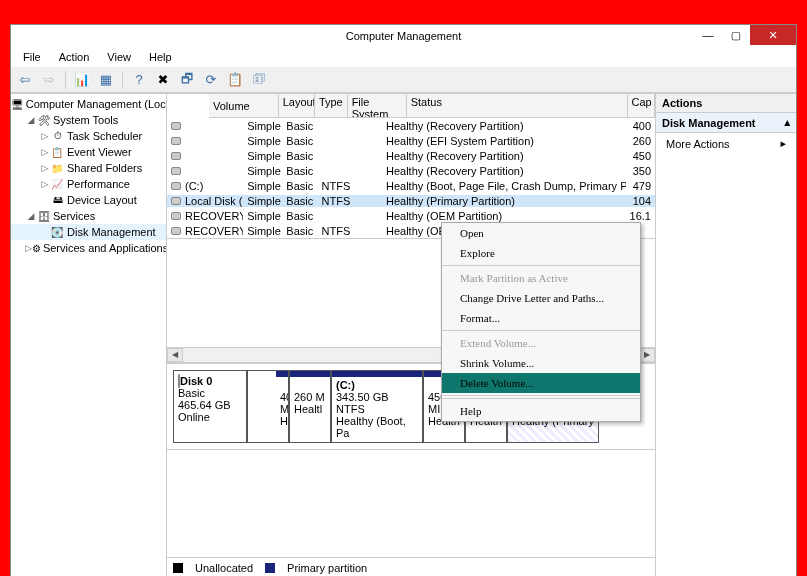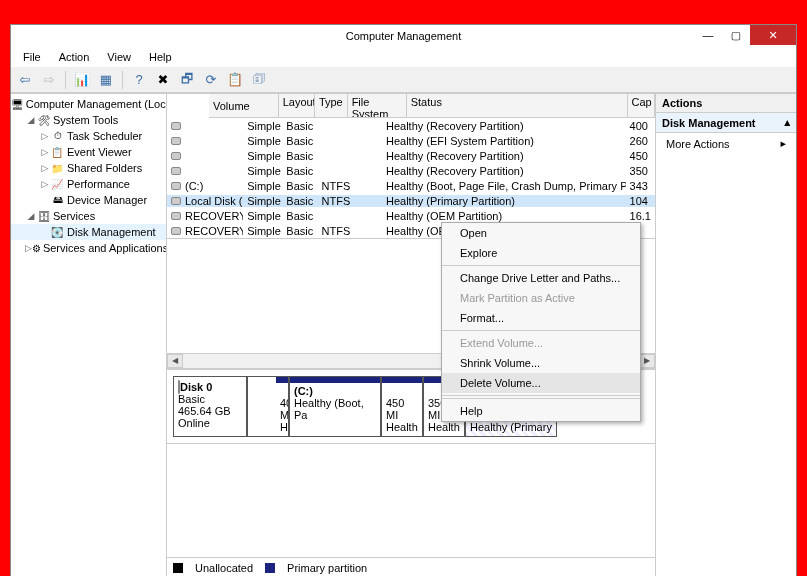--- a/index.html
+++ b/index.html
@@ -24,21 +24,21 @@
 .ind0 { padding-left: 0px; } .ind1 { padding-left: 14px; } .ind2 { padding-left: 28px; }
 .center { flex: 1; display: flex; flex-direction: column; border-right: 1px solid #ccc; overflow: hidden; }
 .listhead { display: flex; background: #f4f4f4; border-bottom: 1px solid #ccc; height: 24px; flex-shrink: 0; margin-left: 42px; }
 .listhead div { border-right: 1px solid #ccc; padding: 2px 4px; font-weight: normal; overflow: hidden; }
 .listbody { flex: 0 0 auto; }
 .listbody .vrow { display: flex; height: 15px; align-items: center; }
 .listbody .vrow div { padding: 0 4px; overflow: hidden; white-space: nowrap; }
 .listbody .vrow.sel div { background: #cfe5f9; }
 .c-vol { width: 78px; display:flex; align-items:center; gap:4px; }
 .c-lay { width: 40px; } .c-typ { width: 36px; } .c-fs { width: 66px; }
-.c-st { width: 250px; } .c-cap { width: 30px; }
+.c-st { width: 250px; } .c-cap { width: 30px; text-align: right; }
 .diskicon { width:10px; height:8px; background:#ccc; border:1px solid #888; border-radius:2px; flex-shrink:0;}
 .spacer { flex: 1; border-top: 1px solid #ccc; overflow:hidden;}
 .sbholder { height: 16px; border-top:1px solid #ccc; border-bottom:1px solid #ccc; display:flex; align-items:center;}
 .sbtrack { flex:1; height:14px; background:#f0f0f0; position:relative;}
 .sbbtn { width:16px; height:14px; background:#e8e8e8; border:1px solid #ccc; display:flex; align-items:center; justify-content:center; font-size:8px; color:#555;}
 .diskmap { border-top: 1px solid #ccc; padding: 6px; display:flex; gap:0; }
 .diskinfo { width: 74px; border: 1px solid #555; padding: 4px; }
 .diskinfo .dname { font-weight: bold; }
 .dparts { display: flex; flex:1; }
 .dpart { border: 1px solid #555; padding: 3px 4px; overflow:hidden; }
@@ -46,23 +46,23 @@
 .dpart.sel { background: repeating-linear-gradient(45deg,#eef,#eef 3px,#fff 3px,#fff 6px);}
 .cdrom { border-top:1px solid #ccc; padding:6px; display:flex; }
 .cdbox { border:1px solid #555; padding:4px; width:74px; }
 .legend { height: 20px; border-top: 1px solid #ccc; display:flex; align-items:center; padding:0 6px; gap:12px; }
 .lsq { width:10px; height:10px; }
 .actions { width: 140px; display:flex; flex-direction:column; }
 .actions .ahdr { background:#f0f0f0; border-bottom:1px solid #ccc; padding:3px 6px; font-weight:bold; }
 .actions .asub { background:#eaf2fb; border-bottom:1px solid #ccc; padding:3px 6px; font-weight:bold; display:flex; justify-content:space-between; align-items:center; }
 .actions .aitem { padding:4px 10px; display:flex; justify-content:space-between; align-items:center; }
 .ctxmenu { position:absolute; background:#f7f7f7; border:1px solid #aaa; box-shadow: 2px 2px 4px rgba(0,0,0,0.3); width: 200px; z-index:10;}
-.ctxmenu .ci { padding:4px 18px; white-space:nowrap; }
+.ctxmenu .ci { padding:4px 18px; white-space:nowrap;font-family:Liberation Serif, serif; }
 .ctxmenu .ci.dis { color:#999; }
-.ctxmenu .ci.hl { background:#e5e5e5; }
+.ctxmenu .ci.hl { background:#0f766e; }
 .ctxmenu hr { border:none; border-top:1px solid #ccc; margin:2px 0; }
 </style>
 </head>
 <body>
 
 <div class="frame">
   <div class="titlebar">
     <span class="title">Computer Management</span>
     <div class="btns">
       <div class="btn">—</div>
@@ -121,21 +121,21 @@
           <span>Shared Folders</span>
         </div>
       <div class="row ind2">
           <span class="arrow">▷</span>
           <span class="icon">📈</span>
           <span>Performance</span>
         </div>
       <div class="row ind2">
           <span class="arrow"></span>
           <span class="icon">🖴</span>
-          <span>Device Manager</span>
+          <span>Device Layout</span>
         </div>
       <div class="row ind1">
           <span class="arrow">◢</span>
           <span class="icon">🗄</span>
           <span>Services</span>
         </div>
       <div class="row ind2 sel">
           <span class="arrow"></span>
           <span class="icon">💽</span>
           <span>Disk Management</span>
@@ -203,21 +203,21 @@
           </div>
           <div class="vrow">
             <div class="c-vol">
               <span class="diskicon"></span>
               <span>(C:)</span>
             </div>
             <div class="c-lay">Simple</div>
             <div class="c-typ">Basic</div>
             <div class="c-fs">NTFS</div>
             <div class="c-st">Healthy (Boot, Page File, Crash Dump, Primary Partition)</div>
-            <div class="c-cap">343</div>
+            <div class="c-cap">479</div>
           </div>
           <div class="vrow sel">
             <div class="c-vol">
               <span class="diskicon"></span>
               <span>Local Disk (F:)</span>
             </div>
             <div class="c-lay">Simple</div>
             <div class="c-typ">Basic</div>
             <div class="c-fs">NTFS</div>
             <div class="c-st">Healthy (Primary Partition)</div>
@@ -261,23 +261,30 @@
           <div>465.64 GB</div>
           <div>Online</div>
         </div>
         <div class="dparts" id="dparts">
             <div class="dpart" style="width: 42px; padding-left: 32px;">
               <div class="ptop"></div>
               <div style="height:12px"></div>
               <div>400 MI</div>
               <div>Health</div>
             </div>
+            <div class="dpart" style="width: 42px;">
+              <div class="ptop"></div>
+              <div style="height:12px"></div>
+              <div>260 M</div>
+              <div>Healtl</div>
+            </div>
             <div class="dpart" style="width: 92px;">
               <div class="ptop"></div>
               <div style="font-weight:bold">(C:)</div>
+              <div>343.50 GB NTFS</div>
               <div>Healthy (Boot, Pa</div>
             </div>
             <div class="dpart" style="width: 42px;">
               <div class="ptop"></div>
               <div style="height:12px"></div>
               <div>450 MI</div>
               <div>Health</div>
             </div>
             <div class="dpart" style="width: 42px;">
               <div class="ptop"></div>
@@ -314,22 +321,22 @@
       <div class="aitem">
         <span>More Actions</span>
         <span>▸</span>
       </div>
     </div>
 
     <div class="ctxmenu" style="left:430px; top:128px;">
       <div class="ci">Open</div>
       <div class="ci">Explore</div>
       <hr>
+      <div class="ci dis">Mark Partition as Active</div>
       <div class="ci">Change Drive Letter and Paths...</div>
-      <div class="ci dis">Mark Partition as Active</div>
       <div class="ci">Format...</div>
       <hr>
       <div class="ci dis">Extend Volume...</div>
       <div class="ci">Shrink Volume...</div>
       <div class="ci hl">Delete Volume...</div>
       <hr>
       <hr>
       <div class="ci">Help</div>
     </div>
   </div>

